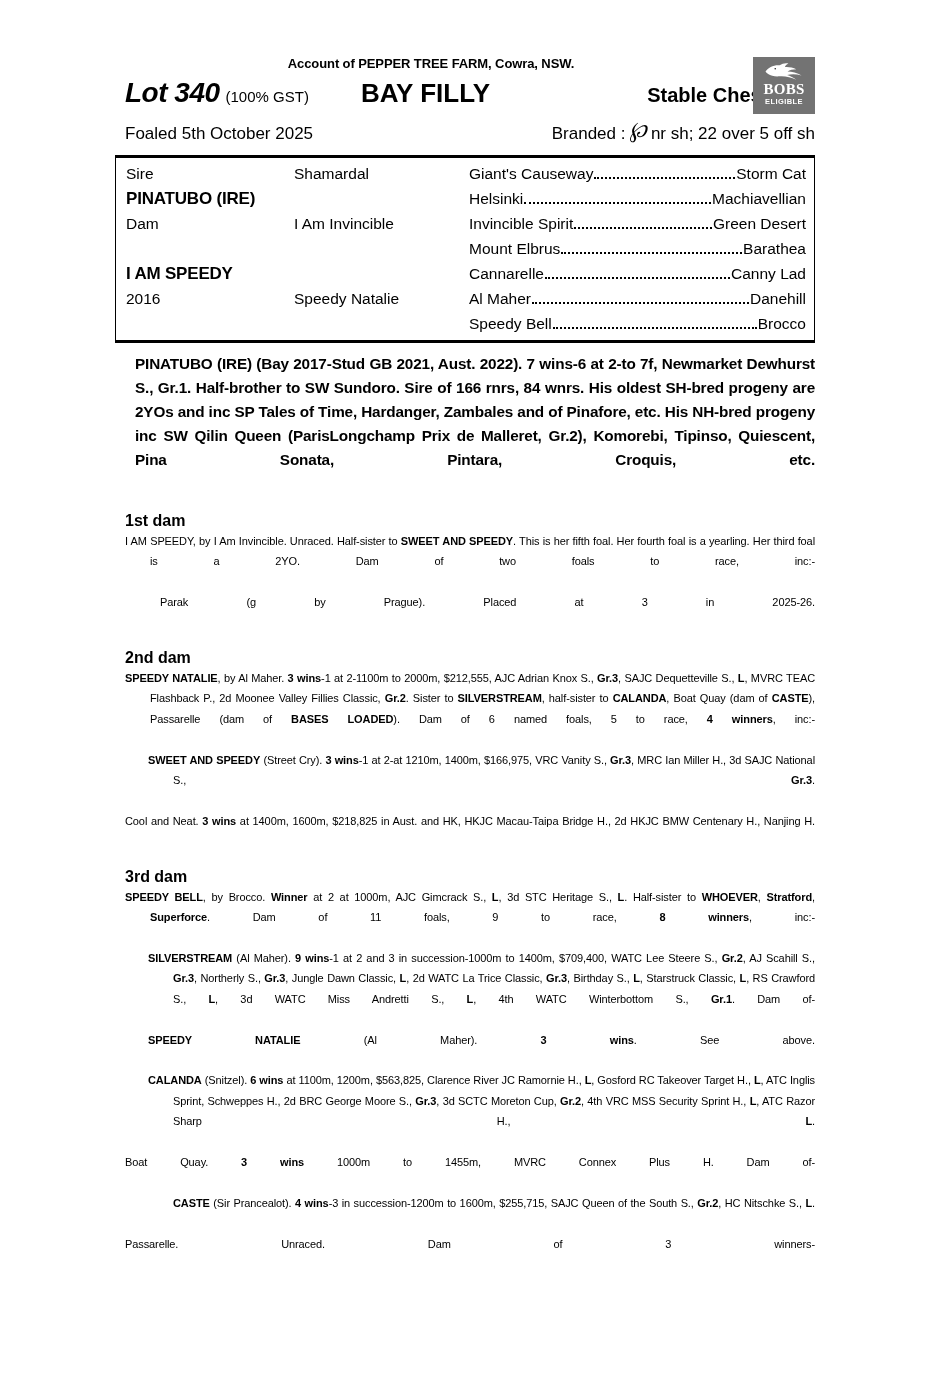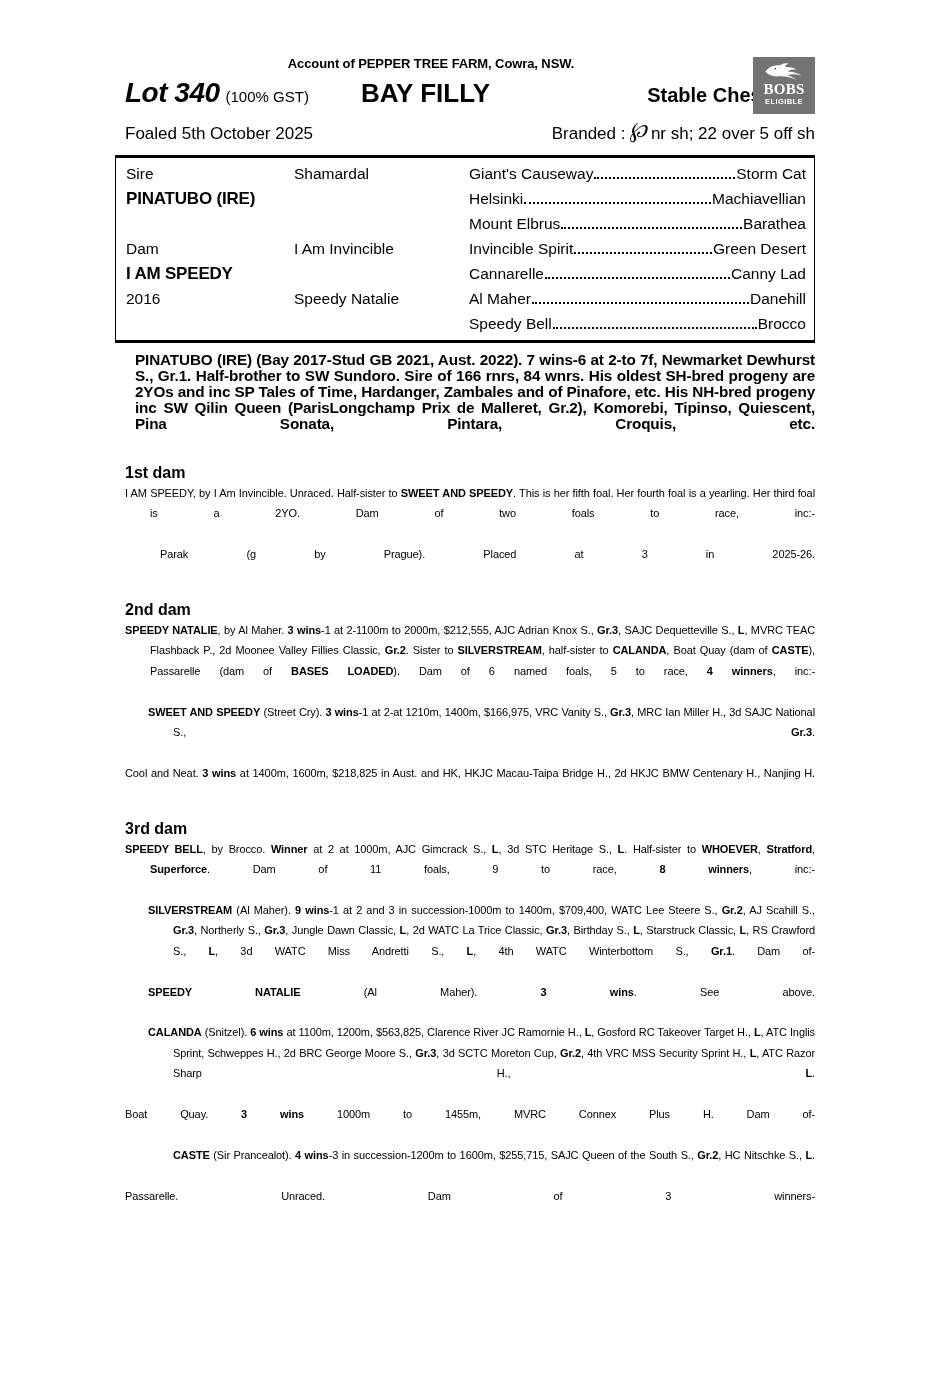--- a/index.html
+++ b/index.html
@@ -184,21 +184,21 @@
     font-weight: bold;
     font-size: 17px;
     letter-spacing: -0.2px;
   }
 
   
   .sire-summary {
     margin: 9px 123px 0 135px;
     font-weight: bold;
     font-size: 15.3px;
-    line-height: 16px;
+    line-height: 24px;
     text-align: justify;
     letter-spacing: -0.15px;
   }
   .sire-summary::after {
     content: "";
     display: inline-block;
     width: 100%;
   }
 
   
@@ -279,35 +279,35 @@
     <div class="ped-row">
       <div class="ped-col1 ped-bold">PINATUBO (IRE)</div>
       <div class="ped-col2"></div>
       <div class="ped-col3">
         <span class="ped-gp">Helsinki</span>
         <span class="leader"></span>
         <span class="ped-ggp">Machiavellian</span>
       </div>
     </div>
     <div class="ped-row">
+      <div class="ped-col1">Dam</div>
+      <div class="ped-col2">I Am Invincible</div>
+      <div class="ped-col3">
+        <span class="ped-gp">Invincible Spirit</span>
+        <span class="leader"></span>
+        <span class="ped-ggp">Green Desert</span>
+      </div>
+    </div>
+    <div class="ped-row">
       <div class="ped-col1"></div>
       <div class="ped-col2"></div>
       <div class="ped-col3">
         <span class="ped-gp">Mount Elbrus</span>
         <span class="leader"></span>
         <span class="ped-ggp">Barathea</span>
-      </div>
-    </div>
-    <div class="ped-row">
-      <div class="ped-col1">Dam</div>
-      <div class="ped-col2">I Am Invincible</div>
-      <div class="ped-col3">
-        <span class="ped-gp">Invincible Spirit</span>
-        <span class="leader"></span>
-        <span class="ped-ggp">Green Desert</span>
       </div>
     </div>
     <div class="ped-row">
       <div class="ped-col1 ped-bold">I AM SPEEDY</div>
       <div class="ped-col2"></div>
       <div class="ped-col3">
         <span class="ped-gp">Cannarelle</span>
         <span class="leader"></span>
         <span class="ped-ggp">Canny Lad</span>
       </div>

